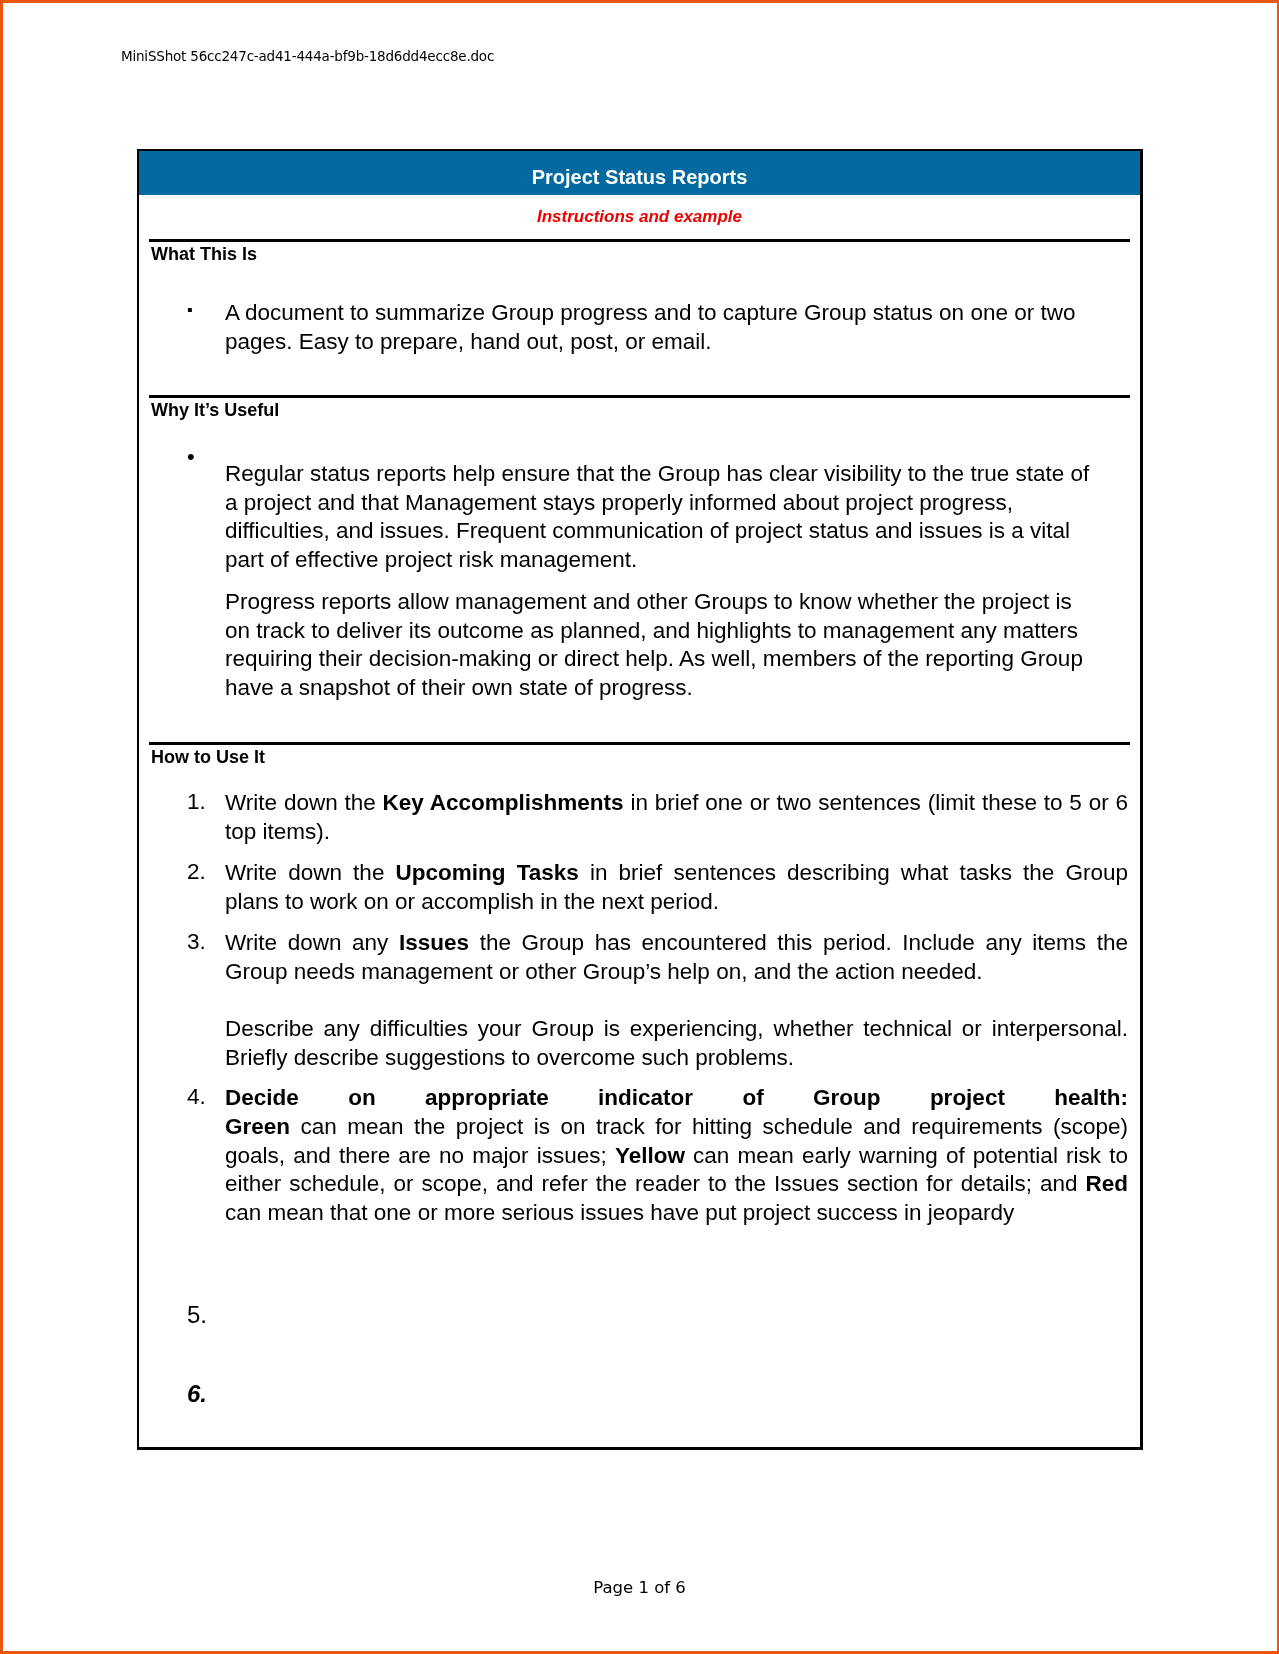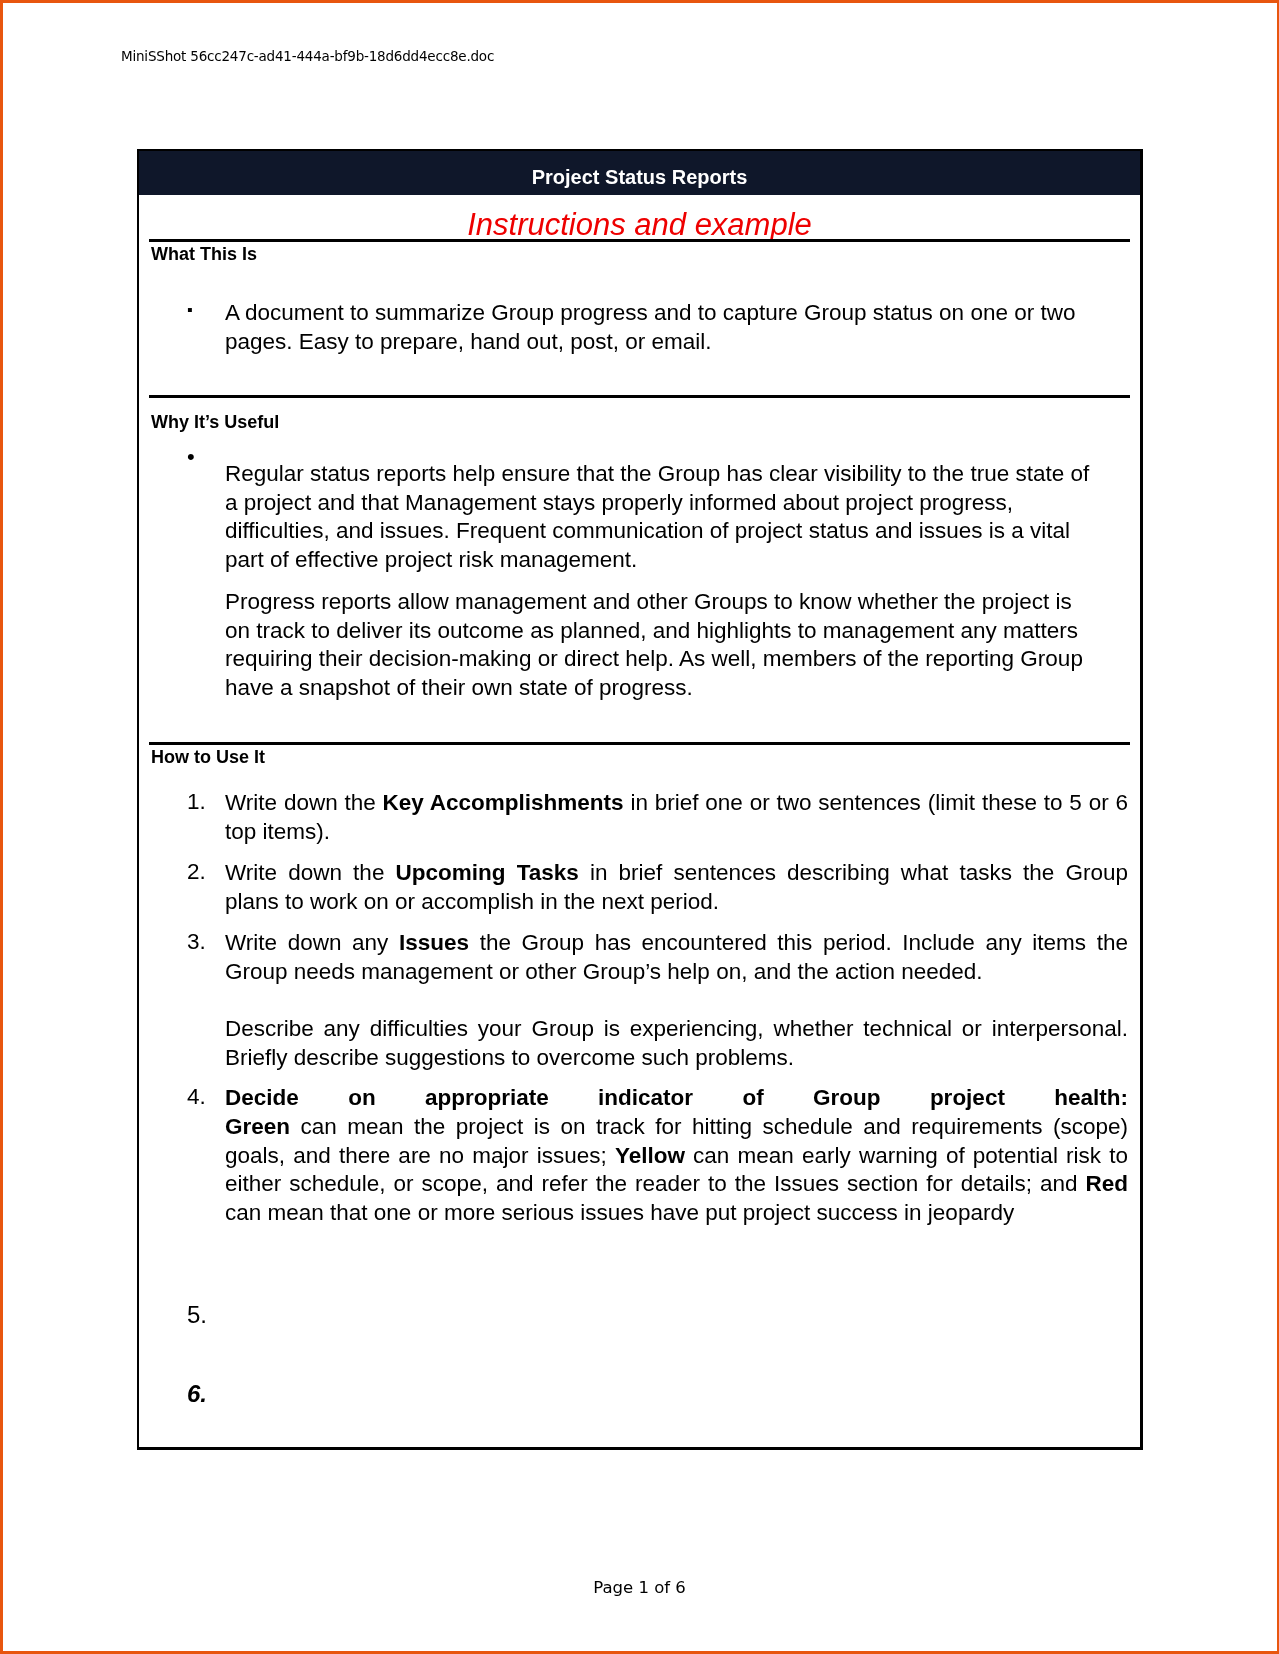--- a/index.html
+++ b/index.html
@@ -19,26 +19,26 @@
   }
   .page-footer {
     position: absolute; left: 0; width: 1279px; top: 1578px; text-align: center;
     font-family: "DejaVu Sans", sans-serif; font-size: 16.5px;
   }
   .box {
     position: absolute; left: 137px; top: 149px; width: 1006px; height: 1301px;
     box-sizing: border-box; border: 2px solid #000; border-right-width: 3px; border-bottom-width: 3px;
   }
   .titlebar {
-    position: absolute; left: 0; top: 0; right: 0; height: 44px; background: #0f172a;
+    position: absolute; left: 0; top: 0; right: 0; height: 44px; background: #0369a1;
     color: #fff; font-weight: bold; font-size: 20px; text-align: center; line-height: 52px;
   }
   .subtitle {
     position: absolute; left: 0; right: 0; top: 56px; text-align: center;
-    color: #ee0000; font-weight: normal; font-style: italic; font-size: 31px;
+    color: #ee0000; font-weight: bold; font-style: italic; font-size: 17px;
   }
   .rule { position: absolute; left: 10px; right: 10px; height: 3px; background: #000; }
   .h2 { position: absolute; left: 12px; font-weight: bold; font-size: 18px; }
   .body { position: absolute; left: 86px; right: 12px; font-size: 22.5px; line-height: 28.6px; }
   .bullet { position: absolute; left: 48px; font-size: 22px; }
   .num { position: absolute; left: 48px; font-size: 22.5px; }
   .just { text-align: justify; text-align-last: left; }
   .b { font-weight: bold; }
   .num6 { font-weight: bold; font-style: italic; font-size: 24px; }
 </style>
@@ -52,21 +52,21 @@
 <div class="box">
   <div class="titlebar">Project Status Reports</div>
   <div class="subtitle">Instructions and example</div>
 
   <div class="rule" style="top:88px;"></div>
   <div class="h2" style="top:93px;">What This Is</div>
   <div class="bullet" style="top:150px;font-size:16px;">▪</div>
   <div class="body" style="top:148px;right:60px;">A document to summarize Group progress and to capture Group status on one or two pages. Easy to prepare, hand out, post, or email.</div>
 
   <div class="rule" style="top:244px;"></div>
-  <div class="h2" style="top:261px;text-align:center;">Why It’s Useful</div>
+  <div class="h2" style="top:249px;text-align:center;">Why It’s Useful</div>
   <div class="bullet" style="top:293px;">•</div>
   <div class="body" style="top:278px;right:50px;margin-top:31px;">Regular status reports help ensure that the Group has clear visibility to the true state of a project and that Management stays properly informed about project progress, difficulties, and issues. Frequent communication of project status and issues is a vital part of effective project risk management.</div>
   <div class="body" style="top:437px;right:40px;">Progress reports allow management and other Groups to know whether the project is on track to deliver its outcome as planned, and highlights to management any matters requiring their decision-making or direct help. As well, members of the reporting Group have a snapshot of their own state of progress.</div>
 
   <div class="rule" style="top:591px;"></div>
   <div class="h2" style="top:596px;">How to Use It</div>
 
   <div class="num" style="top:638px;">1.</div>
   <div class="body just" style="top:638px;"><span>Write down the </span><span class="b">Key Accomplishments</span><span> in brief one or two sentences (limit these to 5 or 6 top items).</span></div>
 

